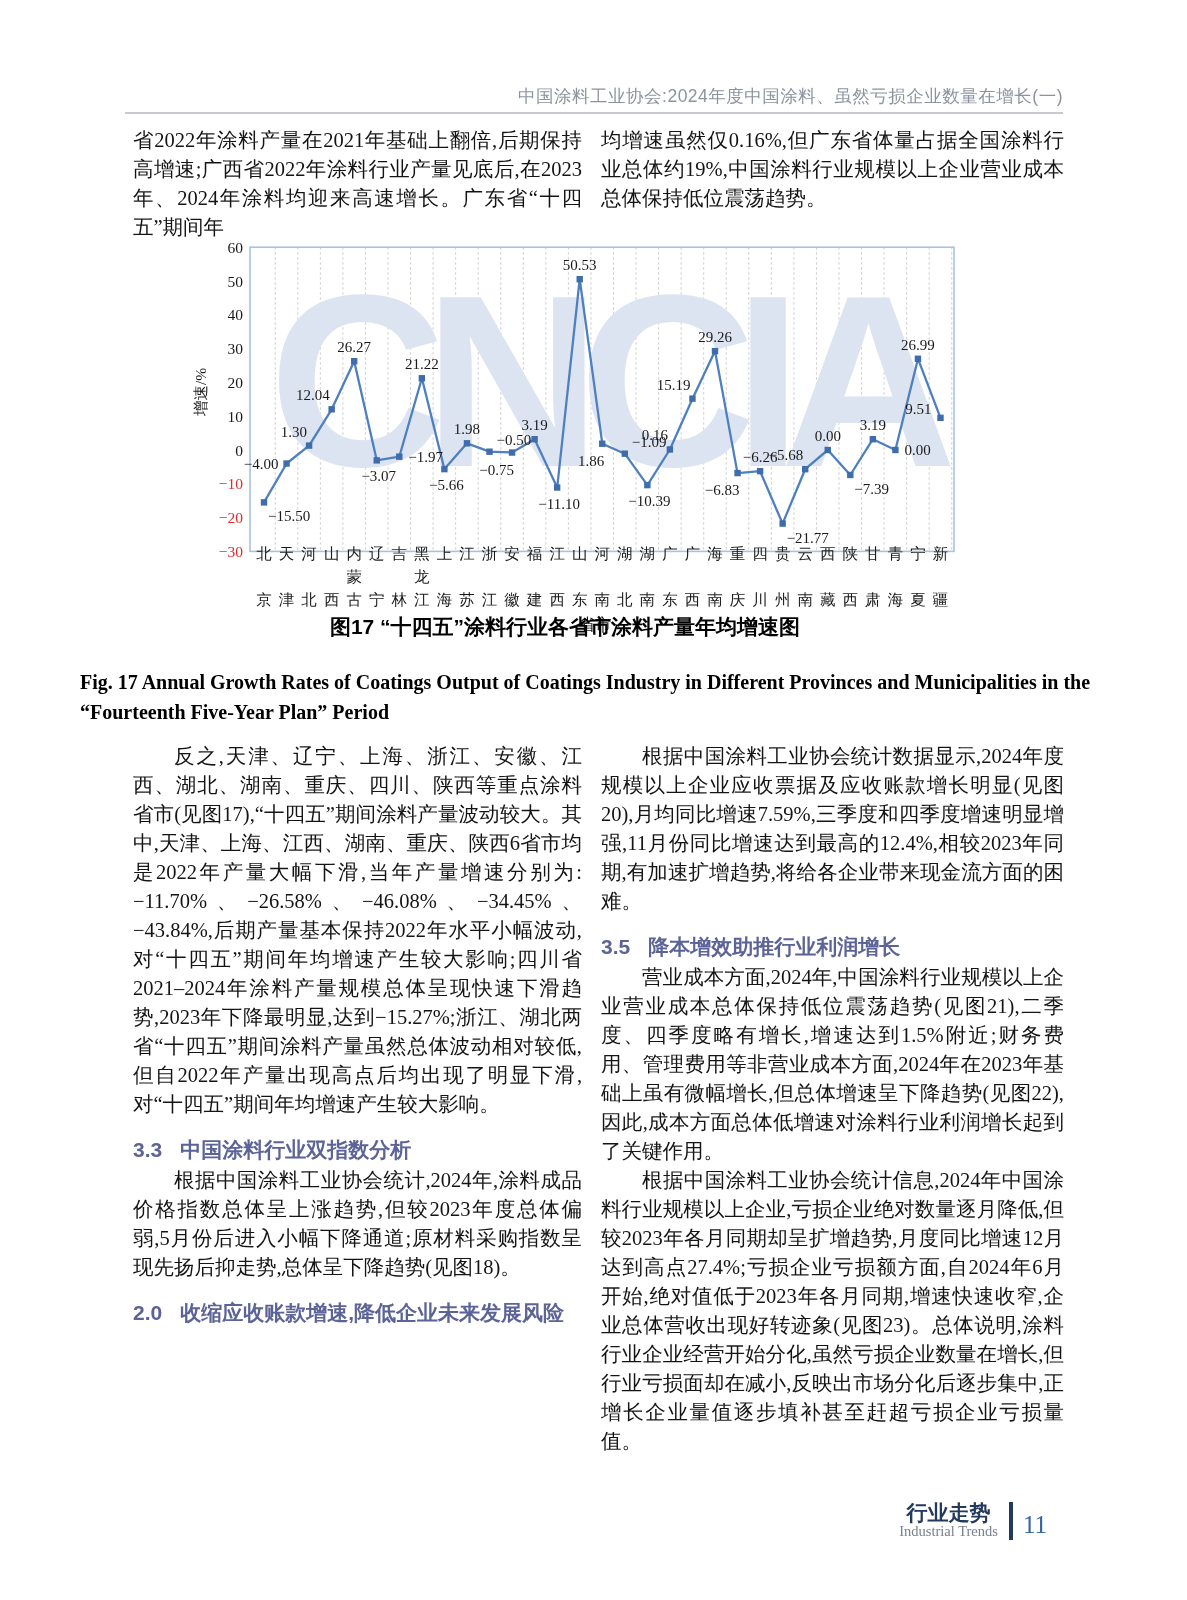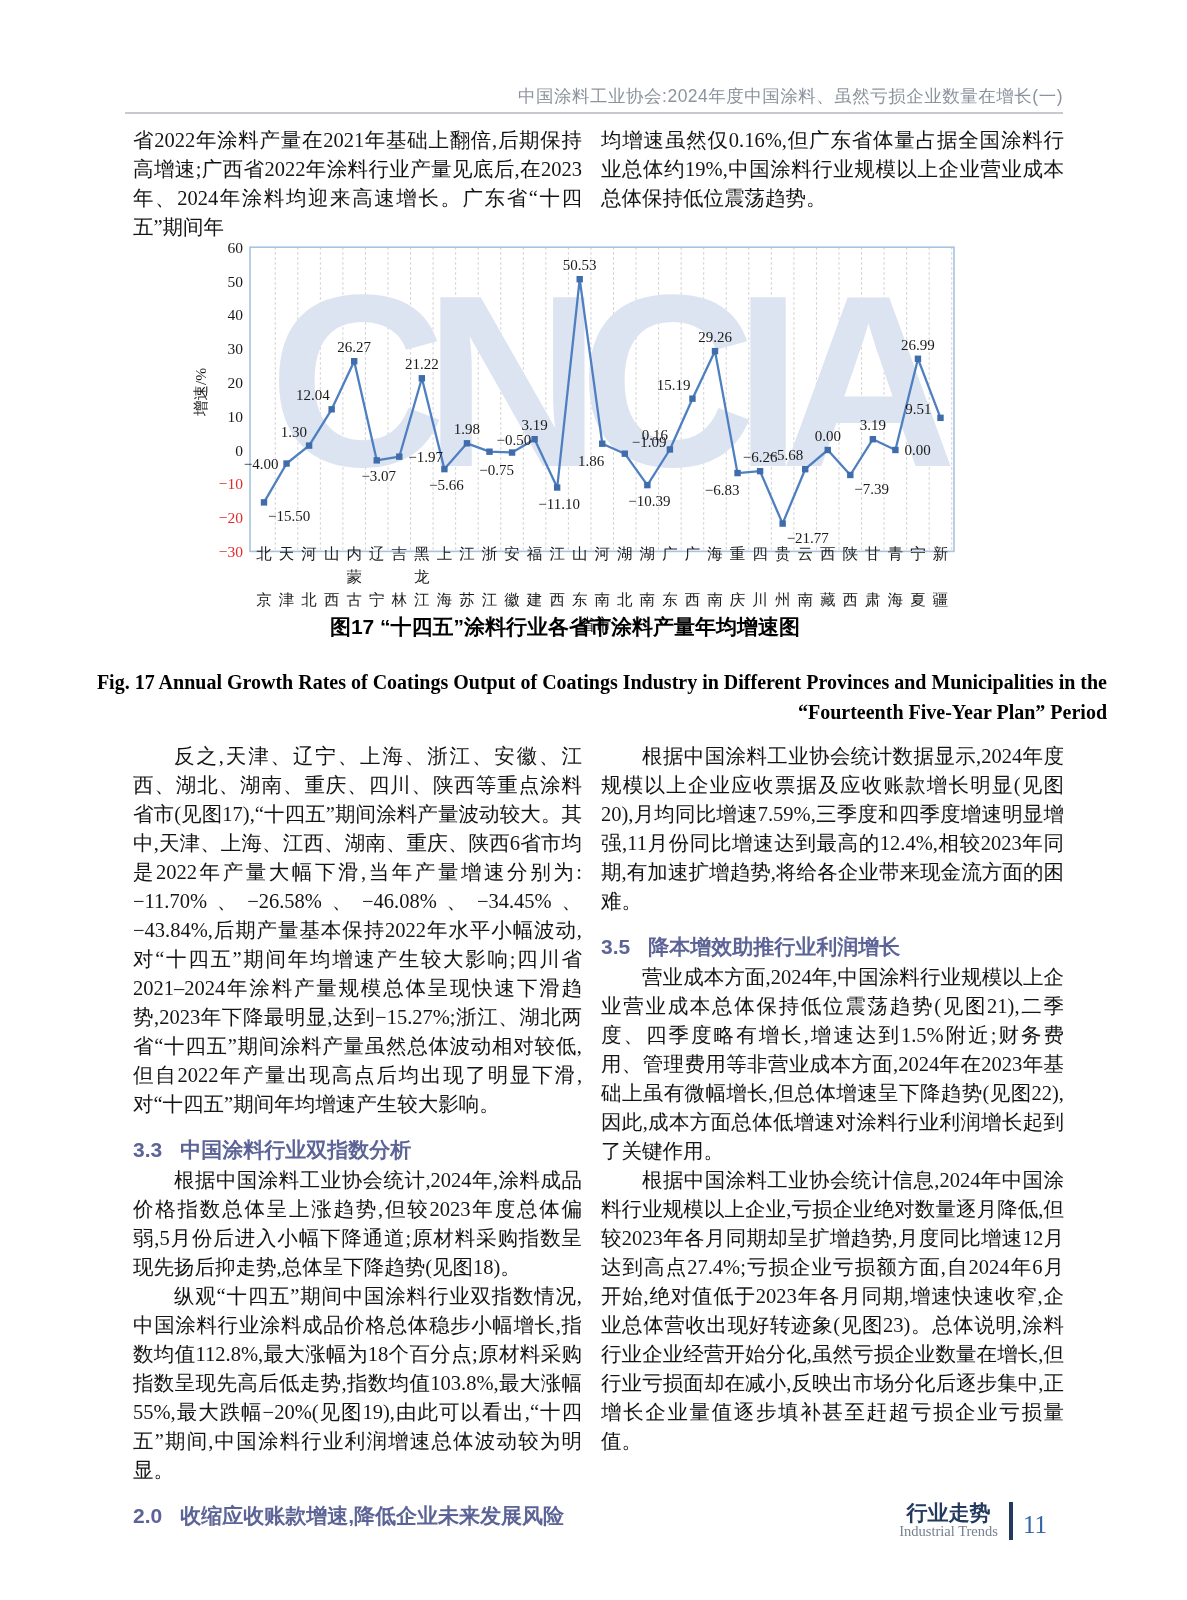--- a/index.html
+++ b/index.html
@@ -12,21 +12,21 @@
   
   .intro-left{position:absolute;left:133px;top:126px;width:449px;font-family:Liberation Serif, serif;}
   .intro-right{position:absolute;left:601px;top:126px;width:463px;}
   .body-text{font-size:20.5px;line-height:29px;text-align:justify;margin:0;}
   .indent{text-indent:2em;}
   
   #chart-svg{position:absolute;left:130px;top:228px;}
   
   .caption-cn{position:absolute;left:0;top:613px;width:1130px;text-align:center;
         font-family:"Liberation Sans","DejaVu Sans",sans-serif;font-weight:700;font-size:21px;color:#000;}
-  .caption-en{position:absolute;left:80px;top:667px;width:1027px;text-align:right;
+  .caption-en{position:absolute;left:80px;top:667px;width:1027px;text-align:left;
         font-weight:700;font-size:20px;line-height:30px;color:#000;}
   
   #left-col{position:absolute;left:133px;top:742px;width:449px;}
   #right-col{position:absolute;left:601px;top:742px;width:463px;}
   .section-heading{font-family:"Liberation Sans","DejaVu Sans",sans-serif;font-weight:700;
         font-size:21px;color:#5c6396;line-height:30px;margin:16px 0 1px 0;}
   .section-heading .h-num{margin-right:18px;}
   
   .footer{position:absolute;top:1502px;right:140px;display:flex;align-items:center;}
   .footer-txt{text-align:right;line-height:1.05;}
@@ -228,21 +228,20 @@
   <div class="caption-cn">图17  “十四五”涂料行业各省市涂料产量年均增速图</div>
   <div class="caption-en">
     <div>Fig. 17   Annual Growth Rates of Coatings Output of Coatings Industry in Different Provinces and Municipalities in the</div>
     <div>“Fourteenth Five-Year Plan” Period</div>
   </div>
 
   <div id="left-col">
       <p class="body-text indent">反之,天津、辽宁、上海、浙江、安徽、江西、湖北、湖南、重庆、四川、陕西等重点涂料省市(见图17),“十四五”期间涂料产量波动较大。其中,天津、上海、江西、湖南、重庆、陕西6省市均是2022年产量大幅下滑,当年产量增速分别为:−11.70%、−26.58%、−46.08%、−34.45%、−43.84%,后期产量基本保持2022年水平小幅波动,对“十四五”期间年均增速产生较大影响;四川省2021–2024年涂料产量规模总体呈现快速下滑趋势,2023年下降最明显,达到−15.27%;浙江、湖北两省“十四五”期间涂料产量虽然总体波动相对较低,但自2022年产量出现高点后均出现了明显下滑,对“十四五”期间年均增速产生较大影响。</p>
       <div class="section-heading"><span class="h-num">3.3</span><span>中国涂料行业双指数分析</span></div>
       <p class="body-text indent">根据中国涂料工业协会统计,2024年,涂料成品价格指数总体呈上涨趋势,但较2023年度总体偏弱,5月份后进入小幅下降通道;原材料采购指数呈现先扬后抑走势,总体呈下降趋势(见图18)。</p>
-      <p class="body-text indent">纵观“十四五”期间中国涂料行业双指数情况,中国涂料行业涂料成品价格总体稳步小幅增长,指数均值112.8%,最大涨幅为18个百分点;原材料采购指数呈现先高后低走势,指数均值103.8%,最大涨幅55%,最大跌幅−20%(见图19),由此可以看出,“十四五”期间,中国涂料行业利润增速总体波动较为明显。</p>
       <div class="section-heading"><span class="h-num">2.0</span><span>收缩应收账款增速,降低企业未来发展风险</span></div>
     </div>
   <div id="right-col">
       <p class="body-text indent">根据中国涂料工业协会统计数据显示,2024年度规模以上企业应收票据及应收账款增长明显(见图20),月均同比增速7.59%,三季度和四季度增速明显增强,11月份同比增速达到最高的12.4%,相较2023年同期,有加速扩增趋势,将给各企业带来现金流方面的困难。</p>
       <div class="section-heading"><span class="h-num">3.5</span><span>降本增效助推行业利润增长</span></div>
       <p class="body-text indent">营业成本方面,2024年,中国涂料行业规模以上企业营业成本总体保持低位震荡趋势(见图21),二季度、四季度略有增长,增速达到1.5%附近;财务费用、管理费用等非营业成本方面,2024年在2023年基础上虽有微幅增长,但总体增速呈下降趋势(见图22),因此,成本方面总体低增速对涂料行业利润增长起到了关键作用。</p>
       <p class="body-text indent">根据中国涂料工业协会统计信息,2024年中国涂料行业规模以上企业,亏损企业绝对数量逐月降低,但较2023年各月同期却呈扩增趋势,月度同比增速12月达到高点27.4%;亏损企业亏损额方面,自2024年6月开始,绝对值低于2023年各月同期,增速快速收窄,企业总体营收出现好转迹象(见图23)。总体说明,涂料行业企业经营开始分化,虽然亏损企业数量在增长,但行业亏损面却在减小,反映出市场分化后逐步集中,正增长企业量值逐步填补甚至赶超亏损企业亏损量值。</p>
     </div>
 
   <div class="footer">

